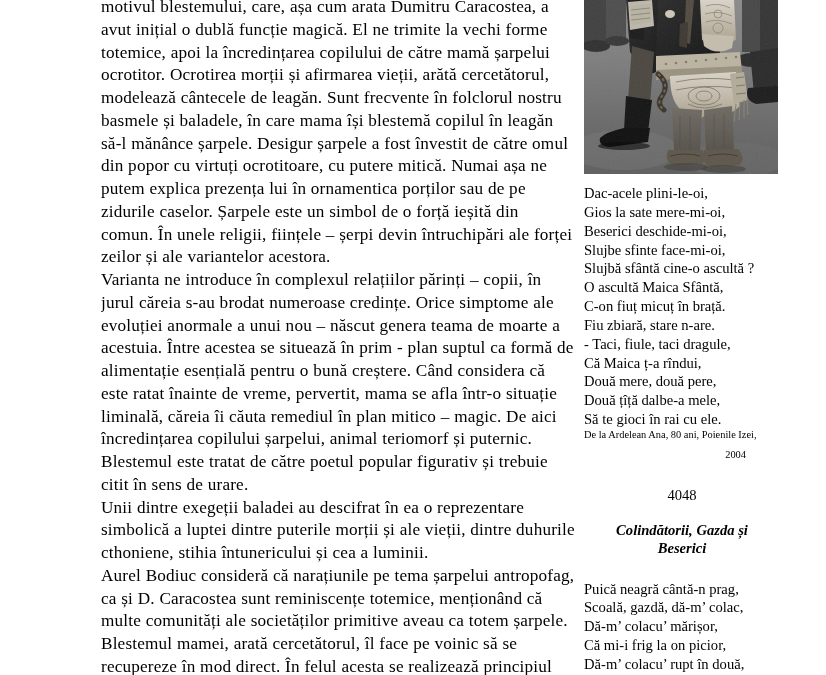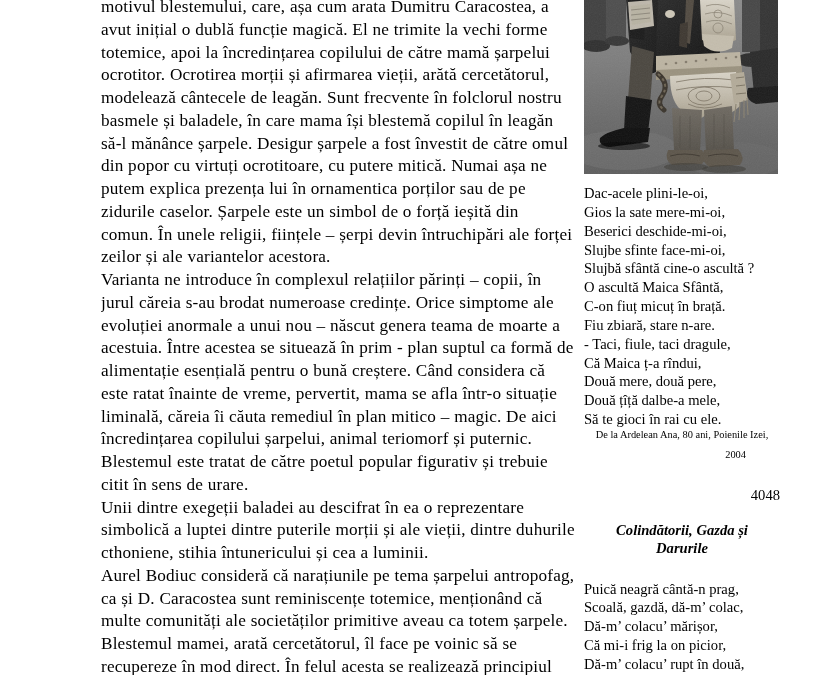--- a/index.html
+++ b/index.html
@@ -60,33 +60,33 @@
     line-height: 18.85px;
     margin: 0;
     padding: 0;
     white-space: pre-line;
   }
   #verse-one { margin-top: 10px; }
   .attribution {
     font-size: 10.4px;
     line-height: 12.4px;
     margin: 0;
-    text-align: center;
+    text-align: left;
   }
   .attribution-year {
     font-size: 10.4px;
     line-height: 12.4px;
     margin: 8px;
     text-align: right;
     padding-right: 26px;
   }
   .song-number {
     font-size: 14.6px;
     line-height: 18.85px;
-    text-align: right;
+    text-align: center;
     margin: 0;
     padding-top: 16px;
   }
   .song-title {
     font-size: 14.6px;
     line-height: 18.5px;
     font-weight: bold;
     font-style: italic;
     text-align: center;
     margin: 0;
@@ -263,21 +263,21 @@
 Fiu zbiară, stare n-are.
 - Taci, fiule, taci dragule,
 Că Maica ț-a rîndui,
 Două mere, două pere,
 Două țîță dalbe-a mele,
 Să te gioci în rai cu ele.</div>
   <div class="attribution">De la Ardelean Ana, 80 ani, Poienile Izei,</div>
   <div class="attribution-year">2004</div>
 
   <div class="song-number">4048</div>
-  <div class="song-title">Colindătorii, Gazda și Darurile</div>
+  <div class="song-title">Colindătorii, Gazda și Beserici</div>
 
   <div class="verse-block" id="verse-two">Puică neagră cântă-n prag,
 Scoală, gazdă, dă-m’ colac,
 Dă-m’ colacu’ mărișor,
 Că mi-i frig la on picior,
 Dă-m’ colacu’  rupt în două,
 Că mi-i frig la amândouă,
 Că mămuca n-o făcut,</div>
 
 </div>

